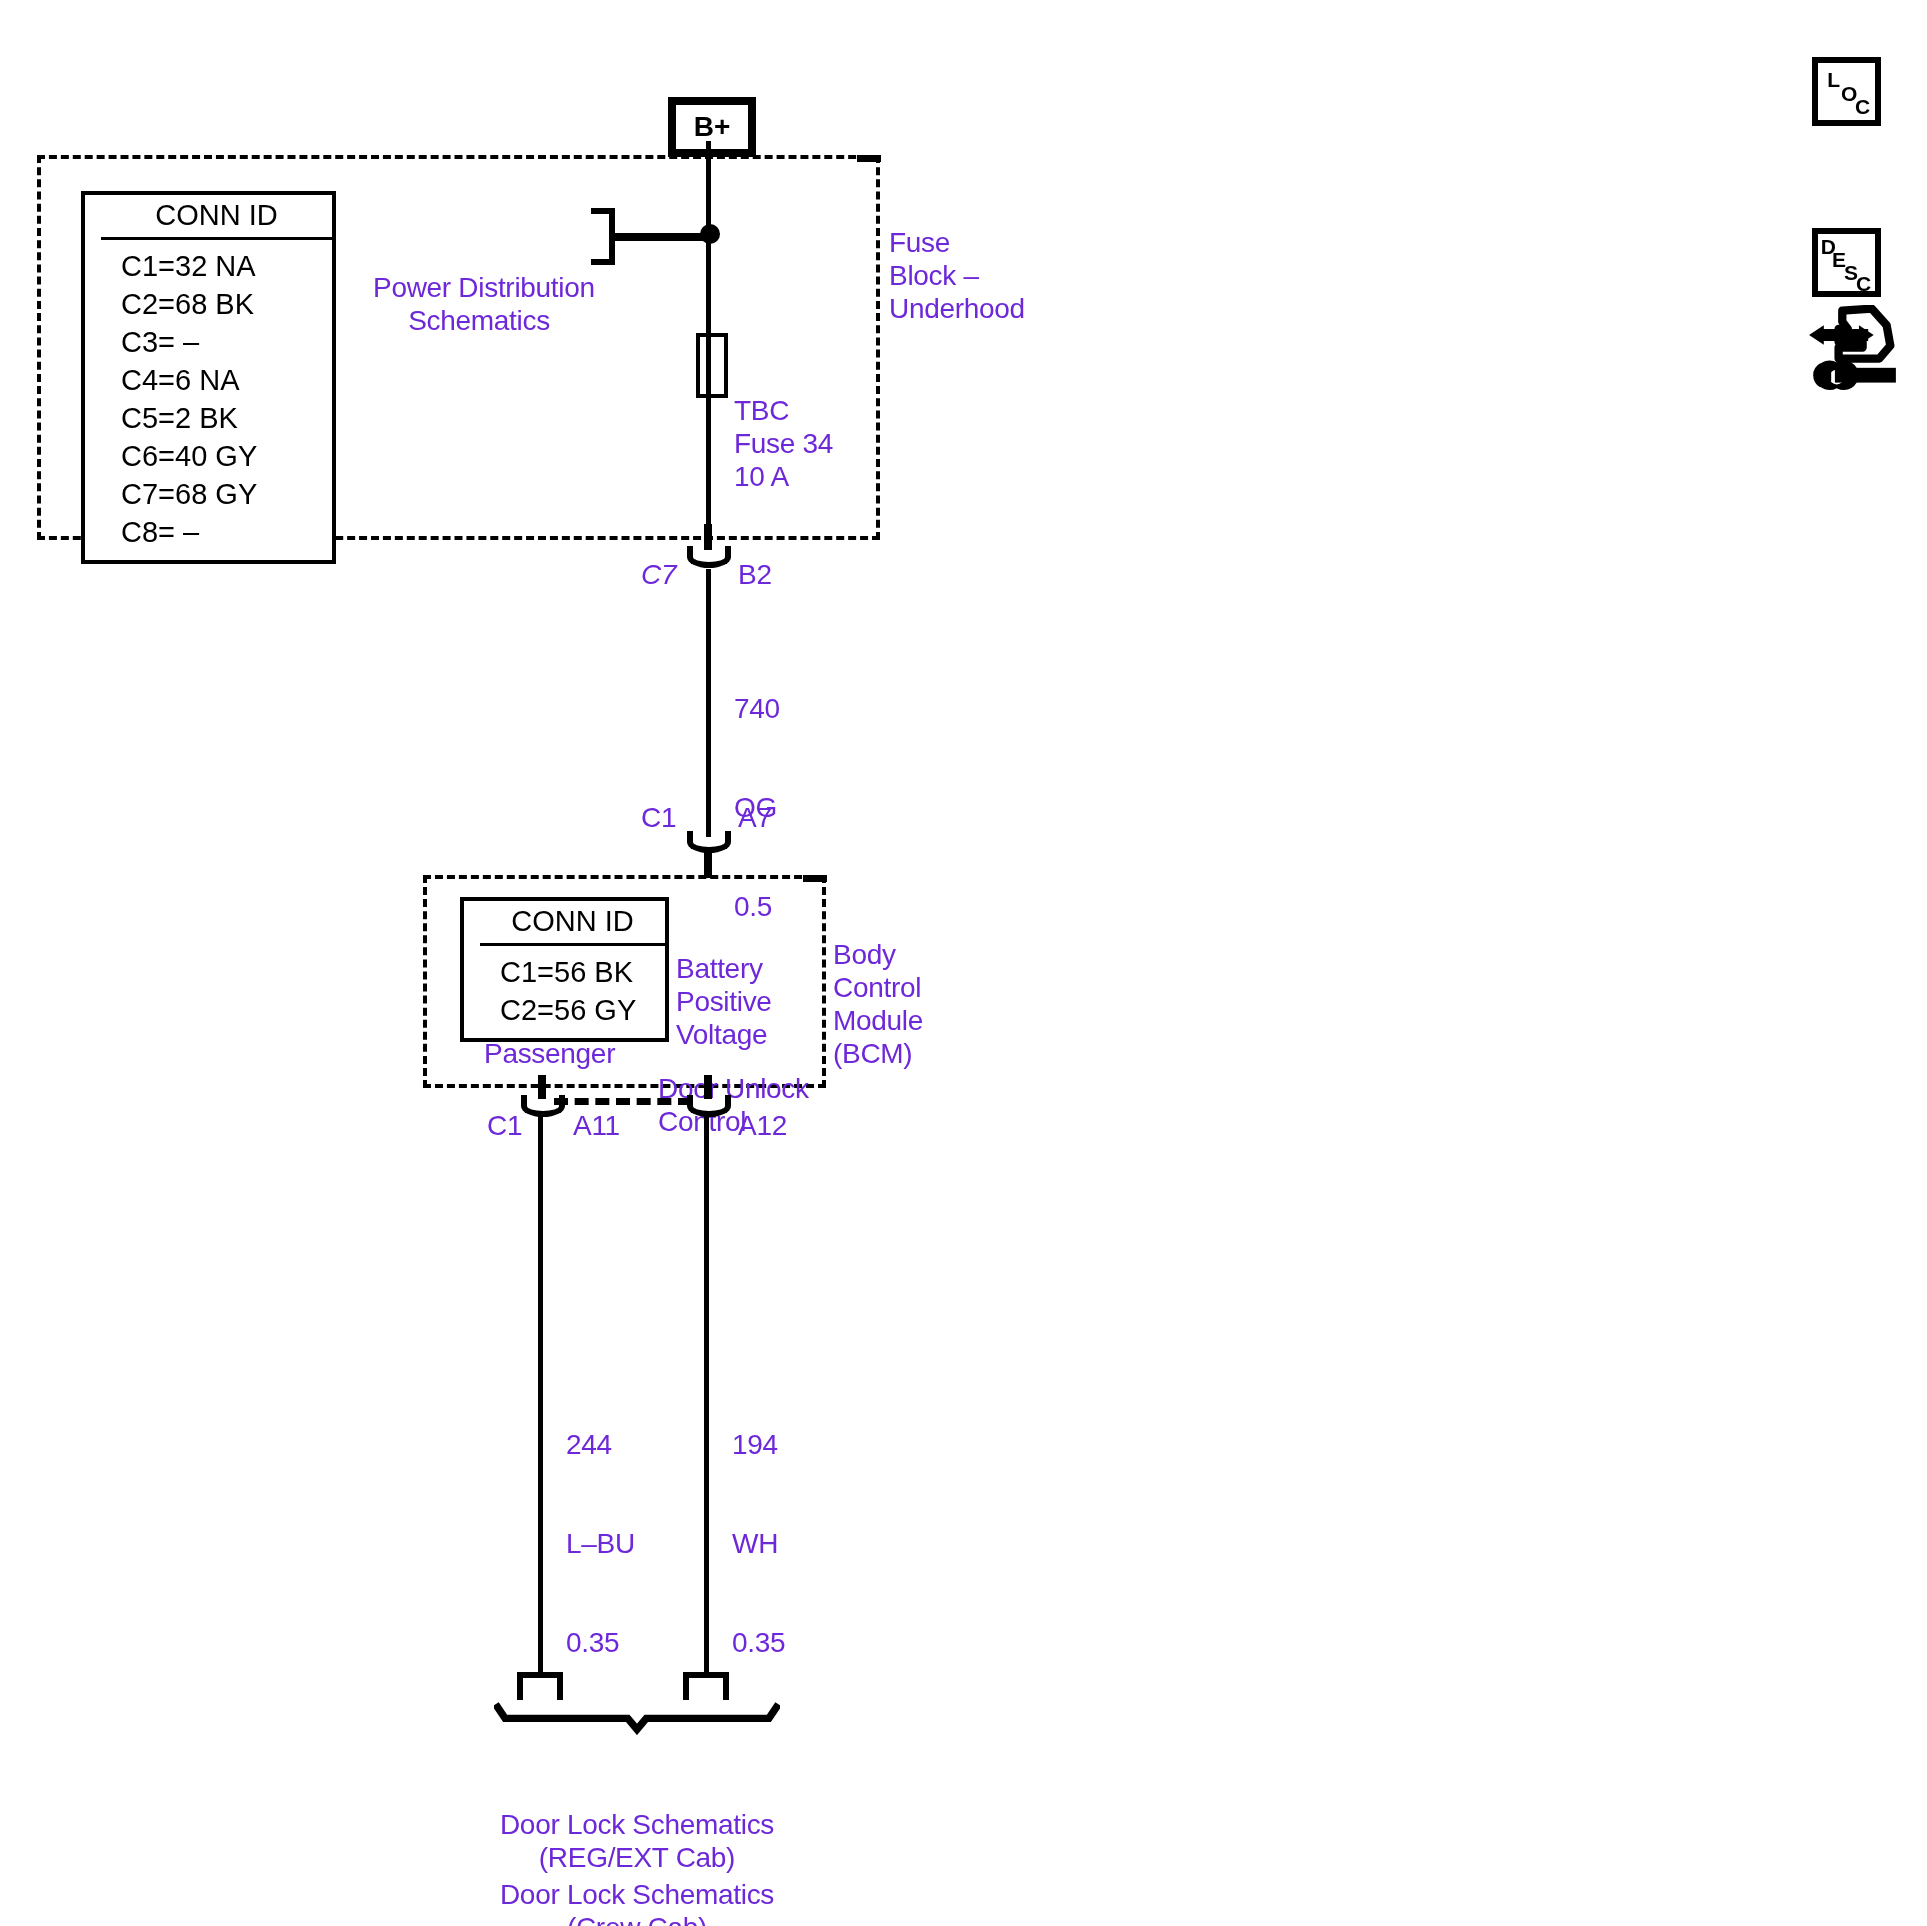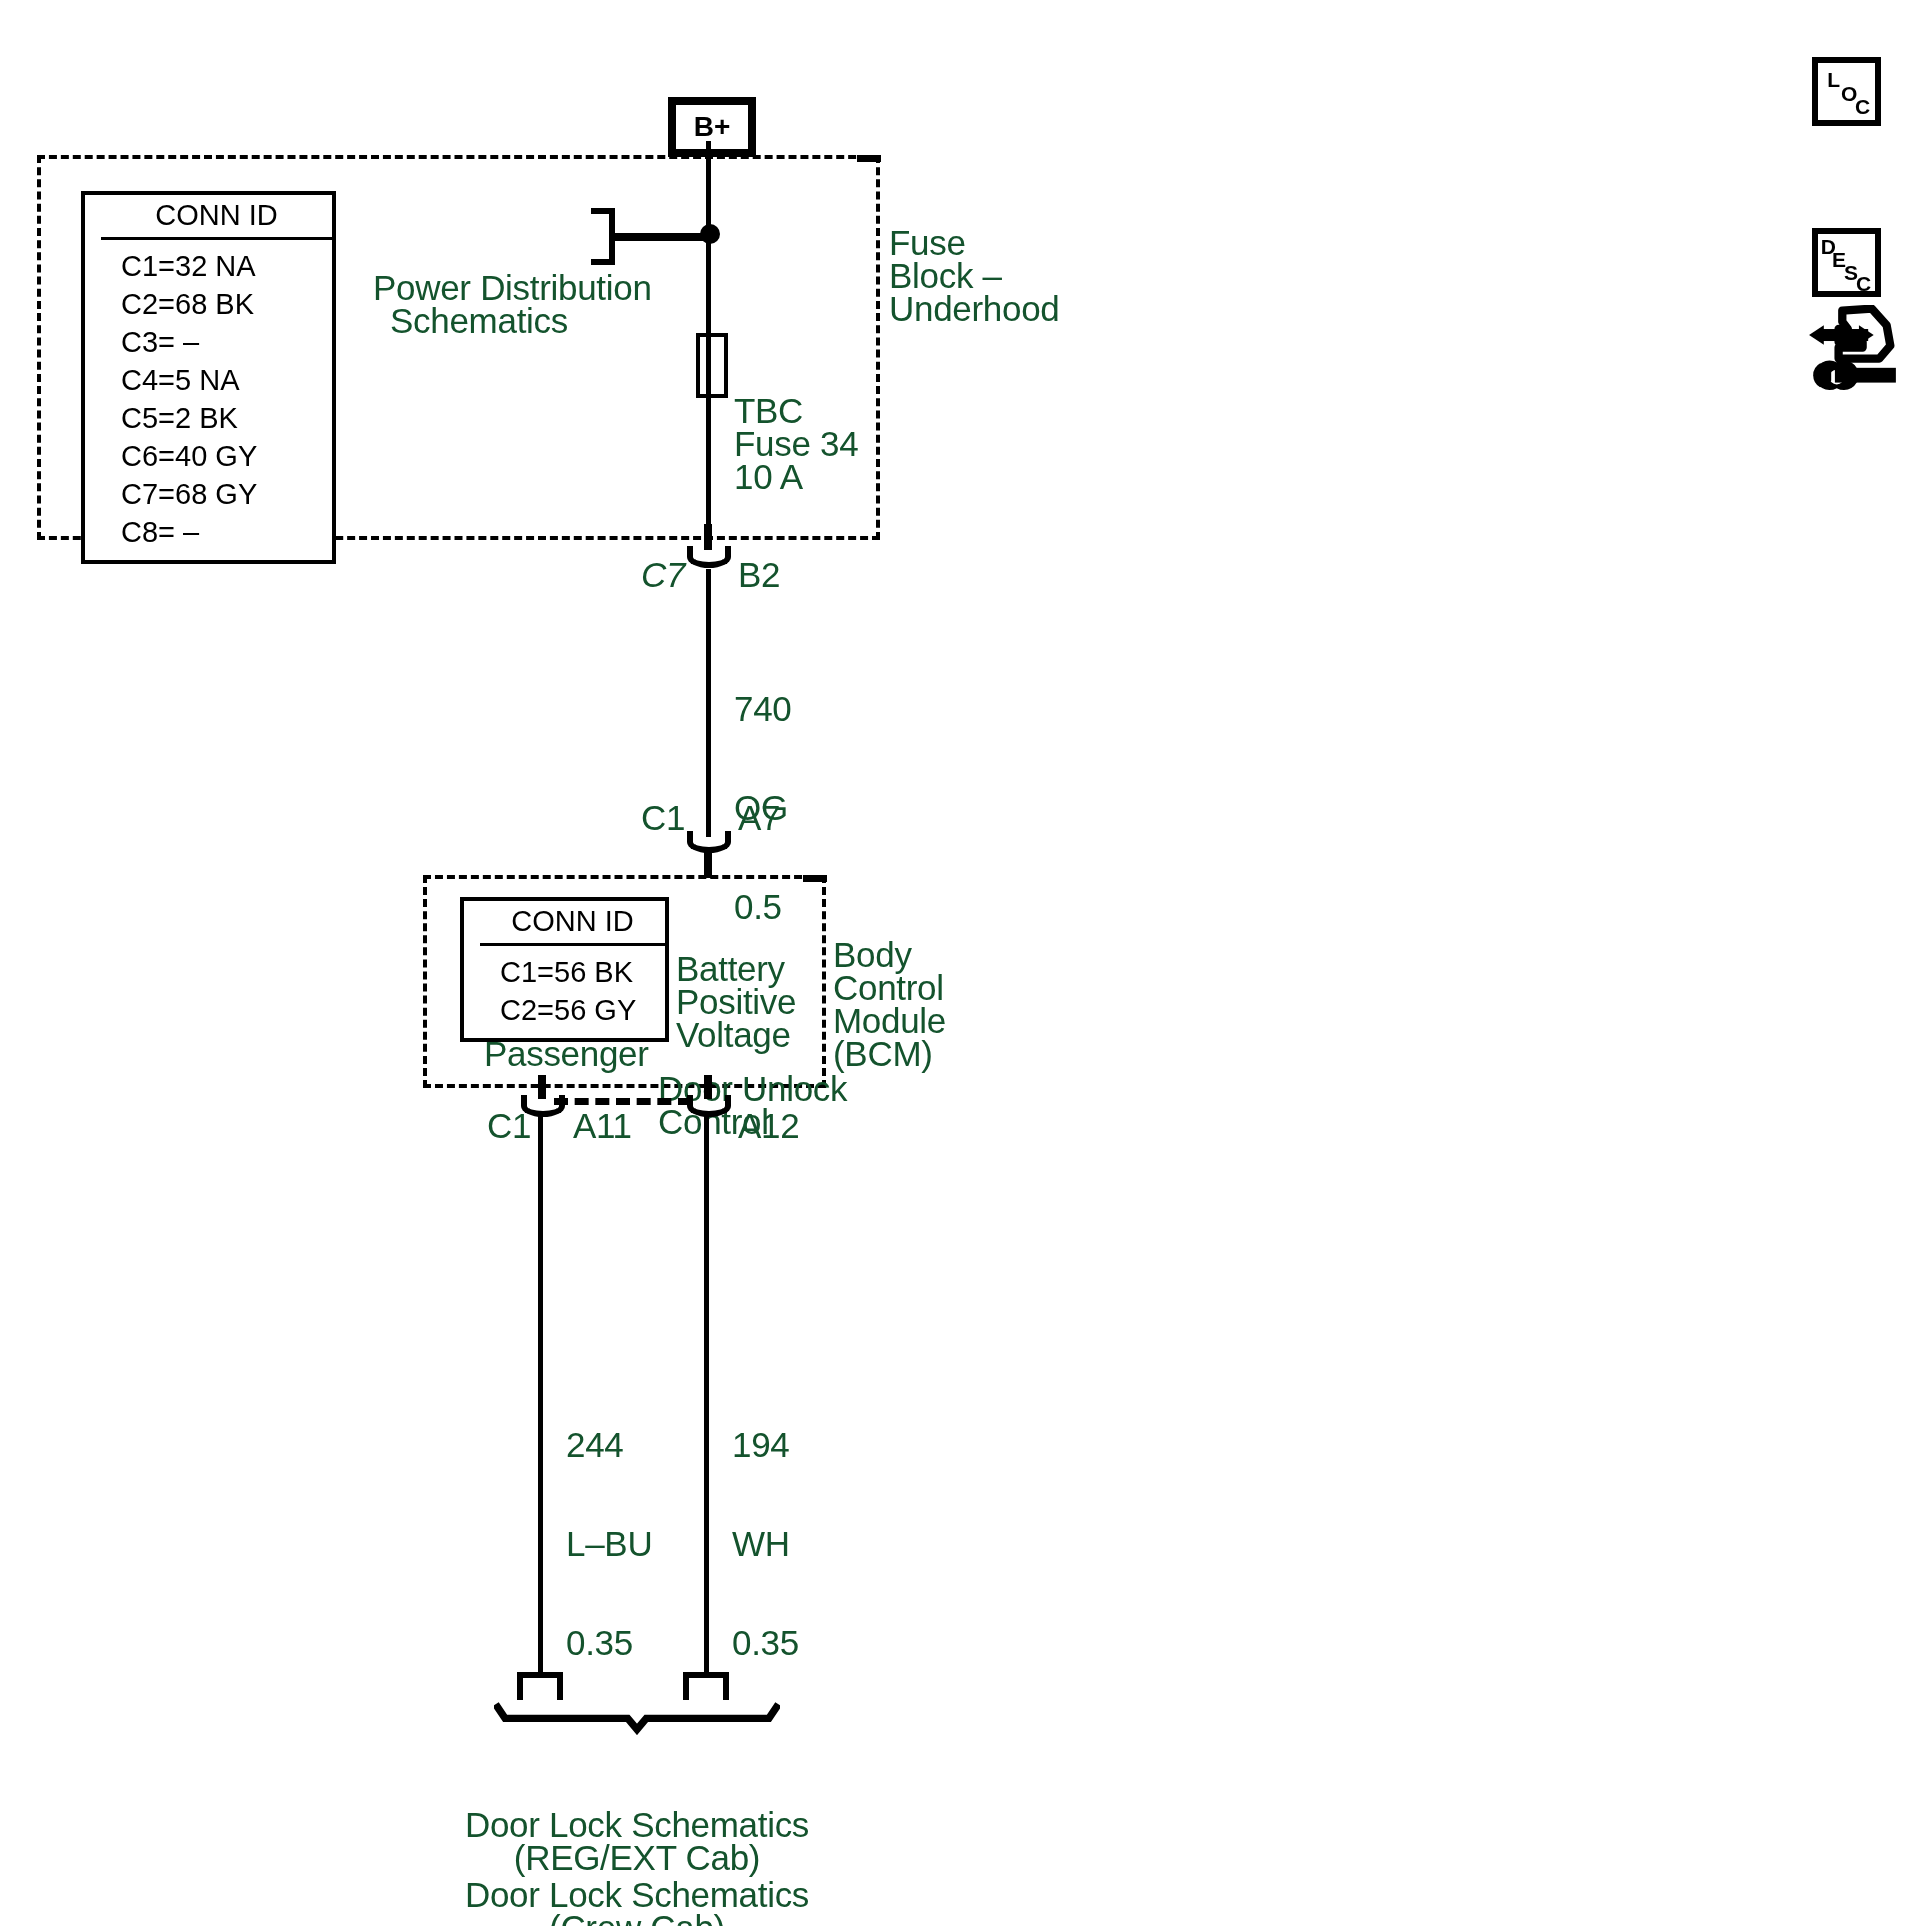--- a/index.html
+++ b/index.html
@@ -11,24 +11,24 @@
     position: relative;
     width: 1927px;
     height: 1926px;
     background: #ffffff;
     font-family: "Liberation Sans", sans-serif;
     color: #000000;
     overflow: hidden;
   }
   .abs { position: absolute; }
   .txt {
-    font-size: 35px;
+    font-size: 28px;
     line-height: 33px;
     white-space: pre;
-    color: #14532d;
+    color: #6d28d9;
     letter-spacing: -0.3px;
   }
   .ctr { text-align: center; }
 
   
   .vwire { background: #000; width: 4.6px; }
   .vwire-thick { background: #000; width: 8.3px; }
   .hwire-thick { background: #000; height: 8.3px; }
 
   
@@ -182,21 +182,21 @@
 Block –
 Underhood</div>
   </div>
 
   <div class="abs connid" style="left:81px; top:191px; width:231px;">
     <div class="connid-head">CONN ID</div>
     <div class="connid-body">
       <div class="connid-row">C1=32 NA</div>
       <div class="connid-row">C2=68 BK</div>
       <div class="connid-row">C3= –</div>
-      <div class="connid-row">C4=5 NA</div>
+      <div class="connid-row">C4=6 NA</div>
       <div class="connid-row">C5=2 BK</div>
       <div class="connid-row">C6=40 GY</div>
       <div class="connid-row">C7=68 GY</div>
       <div class="connid-row">C8= –</div>
     </div>
   </div>
 
   <div class="abs txt ctr" style="left:373px; top:205px; width:212px;">
     <div style="white-space:pre; ">Power Distribution
 Schematics</div>

